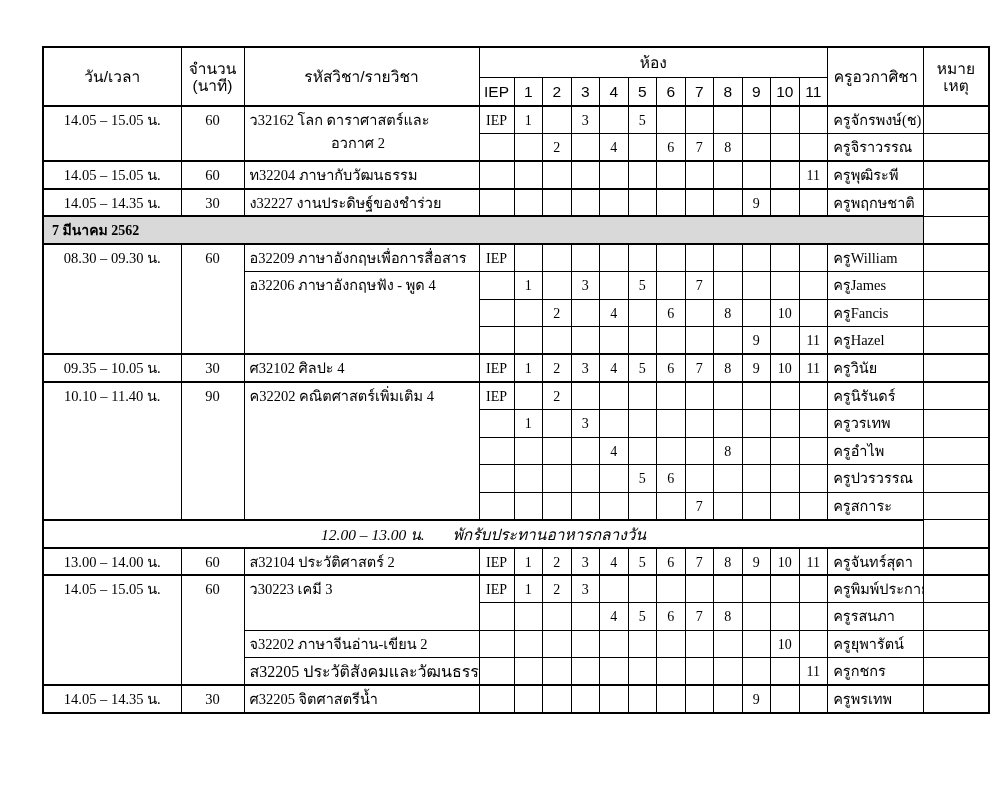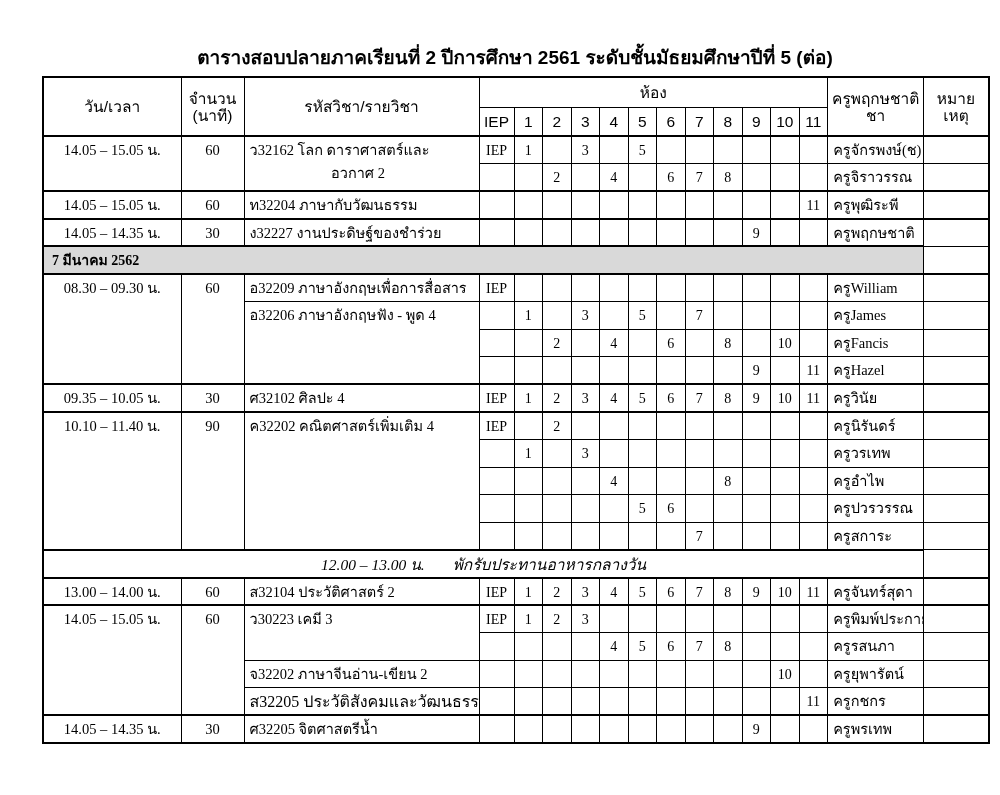--- a/index.html
+++ b/index.html
@@ -74,21 +74,20 @@
     text-align: center;
     font-size: 15.5px;
     margin-top: 11px;
   }
   tr.break-row .break-gap { display: inline-block; width: 28px; }
 </style>
 </head>
 <body>
 
 <div class="page">
-  <div class="doc-title">ตารางสอบปลายภาคเรียนที่ 2 ปีการศึกษา 2561 ระดับชั้นมัธยมศึกษาปีที่ 5 (ต่อ)</div>
 
   <table class="exam">
     <colgroup>
       <col style="width:138px">
       <col style="width:63px">
       <col style="width:235px">
       <col style="width:35px">
       <col style="width:28.5px">
         <col style="width:28.5px">
         <col style="width:28.5px">
@@ -105,21 +104,21 @@
     </colgroup>
     <thead>
       <tr class="h-row1">
         <th rowspan="2">วัน/เวลา</th>
         <th rowspan="2">
           <div>จำนวน</div>
           <div>(นาที)</div>
         </th>
         <th rowspan="2">รหัสวิชา/รายวิชา</th>
         <th colspan="12">ห้อง</th>
-        <th rowspan="2">ครูพฤกษชาติชา</th>
+        <th rowspan="2">ครูอวกาศิชา</th>
         <th rowspan="2">
           <div>หมาย</div>
           <div>เหตุ</div>
         </th>
       </tr>
       <tr class="h-row2">
         <th>IEP</th>
         <th>1</th>
         <th>2</th>
         <th>3</th>

